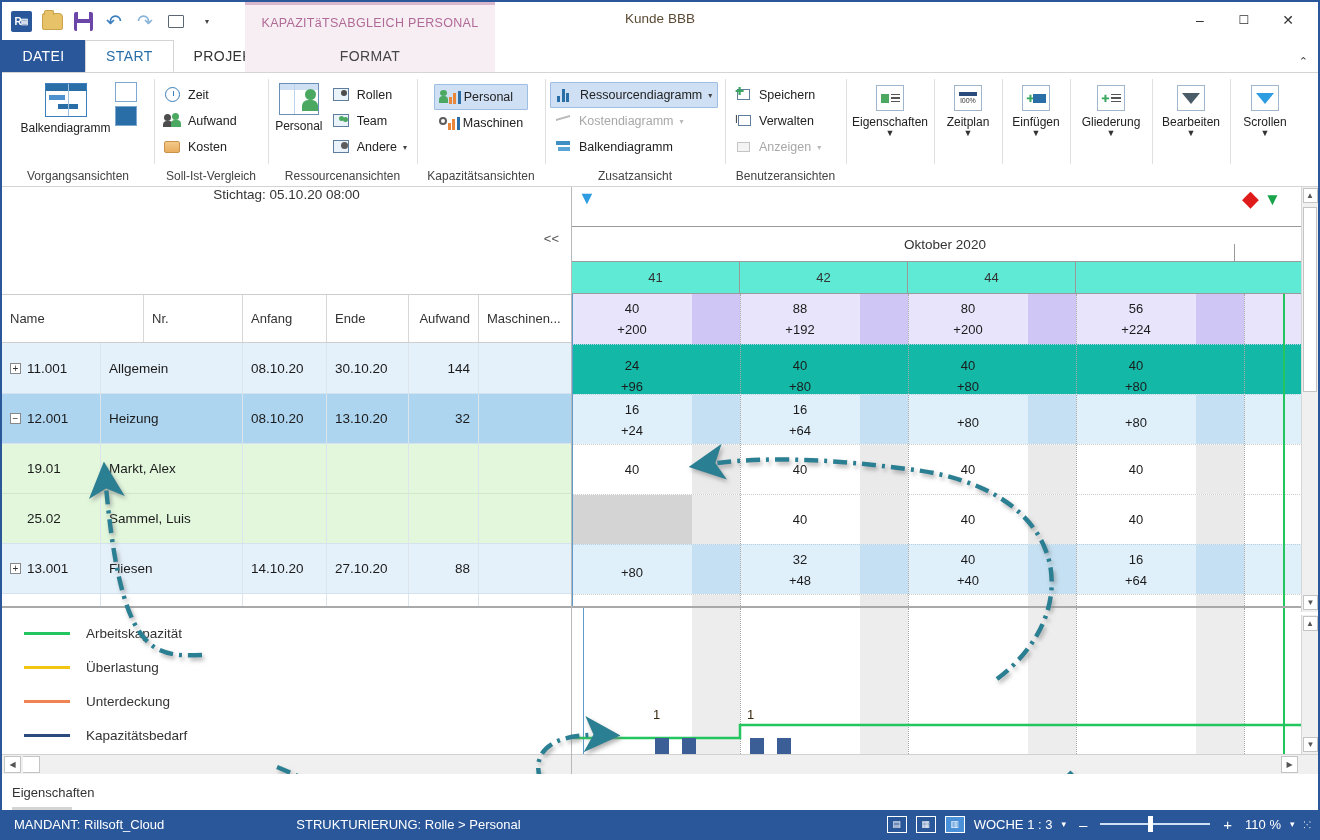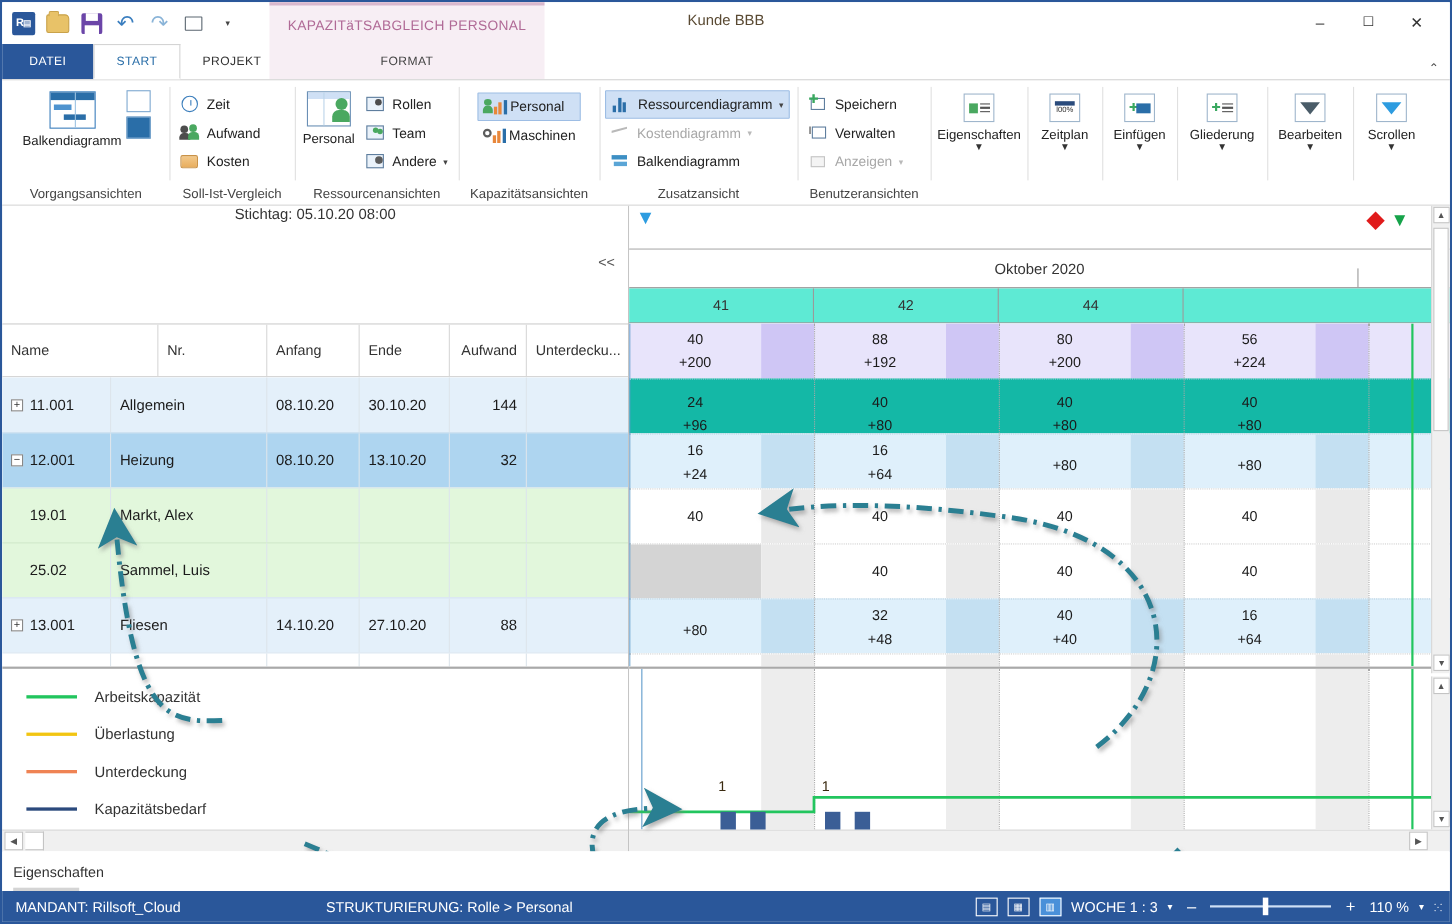--- a/index.html
+++ b/index.html
@@ -58,21 +58,21 @@
           font-size:14px;color:#333; }
   .wbtn.sq { font-size:12px; }
 
   
   .tabbar {
     height:32px; flex:0 0 32px; display:flex; align-items:flex-end;
     position:relative; background:#fff;
   }
   .tab {
     height:32px; display:flex;align-items:center;justify-content:center;
-    font-size:11px; color:#333; padding:0 20px; letter-spacing:.4px;
+    font-size:14px; color:#333; padding:0 20px; letter-spacing:.4px;
   }
   .tab.file { background:#2a579a; color:#fff; width:83px; padding:0; }
   .tab.active { color:#2a6ea8; border:1px solid #d4d4d4; border-bottom:1px solid #fff;
                 background:#fff; position:relative; z-index:3; }
   .tab.ctx { width:250px; padding:0; color:#444; }
   .tabbar .ctxbg { position:absolute; left:243px; top:0; width:250px; height:32px; background:#f7eef4; }
   .collapse-caret { position:absolute; right:10px; bottom:4px; color:#444; font-size:11px; }
 
   
   .ribbon {
@@ -525,21 +525,21 @@
         <div class="txt">Stichtag: 05.10.20 08:00</div>
         <div class="coll">&lt;&lt;</div>
       </div>
 
       <div class="tblhead">
         <div class="th c-name">Name</div>
         <div class="th c-nr">Nr.</div>
         <div class="th c-anf">Anfang</div>
         <div class="th c-end">Ende</div>
         <div class="th c-auf">Aufwand</div>
-        <div class="th c-unt">Unterdecku...</div>
+        <div class="th c-unt">Maschinen...</div>
       </div>
 
       <div class="tbody">
 
         <div class="trow r-lvl0">
           <div class="td c-nr">
               <span class="expander">+</span>
               <span>11.001</span>
             </div>
           <div class="td c-name">Allgemein</div>

